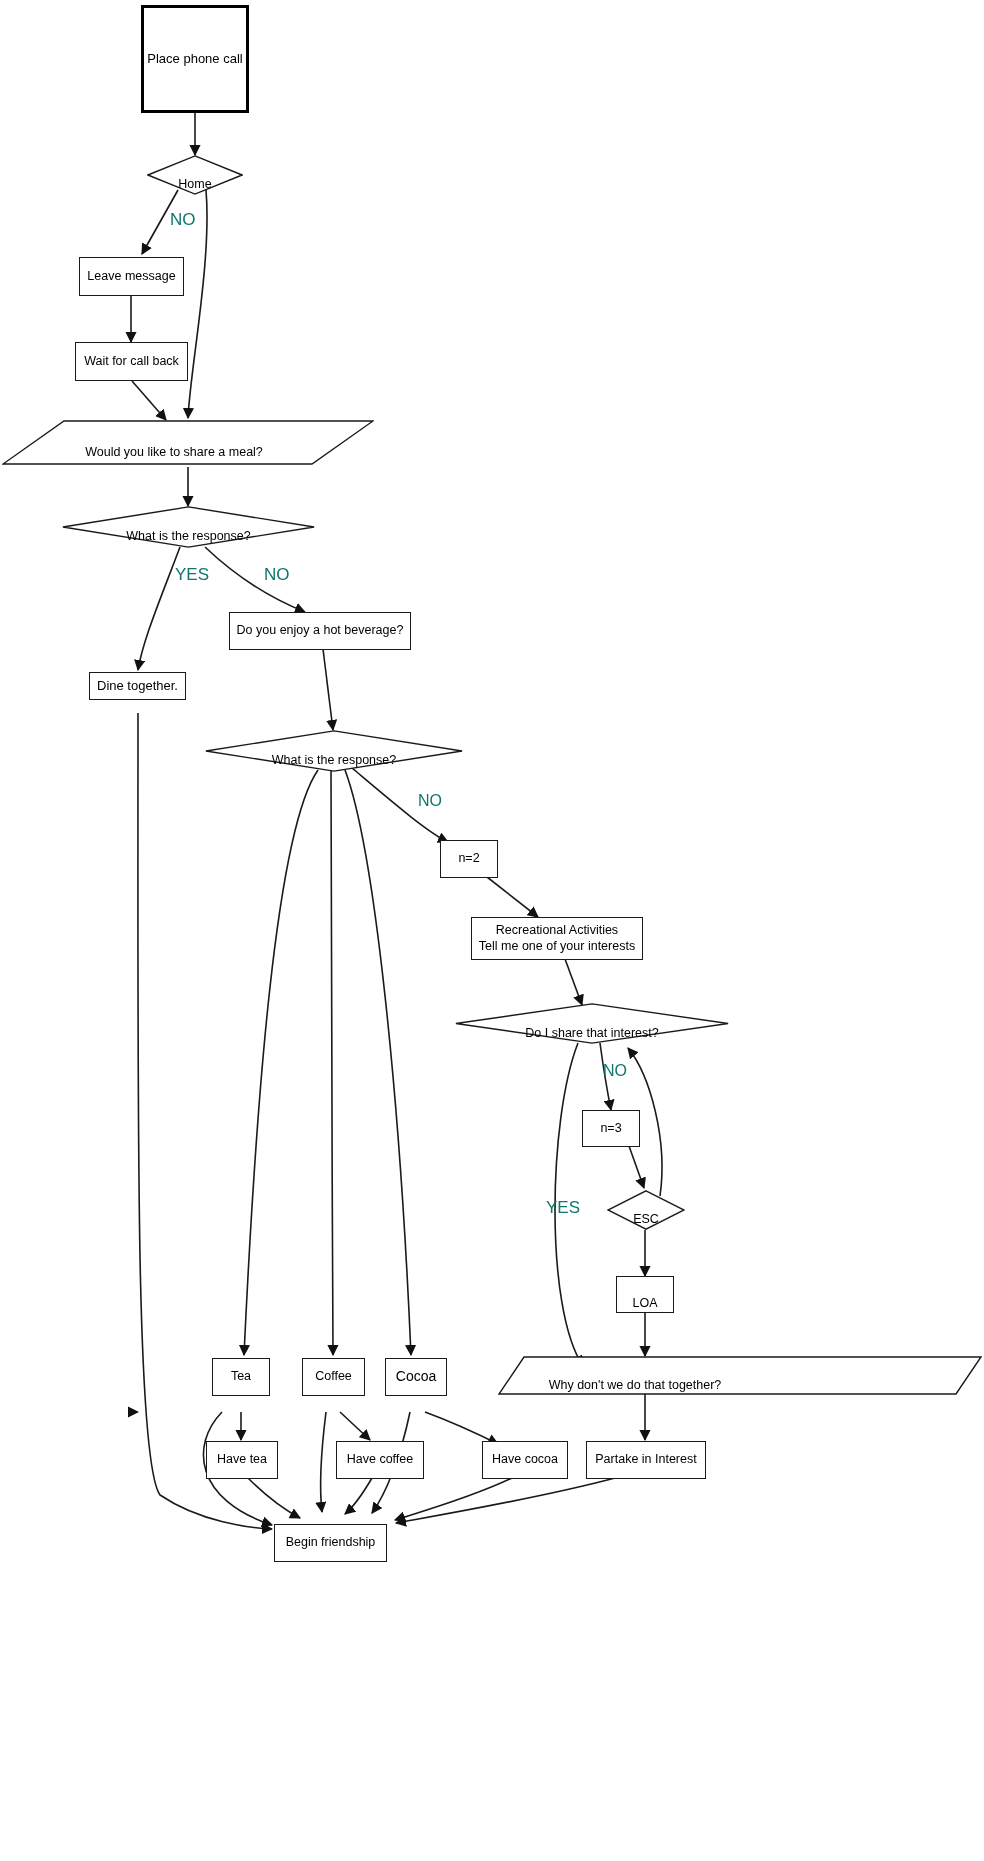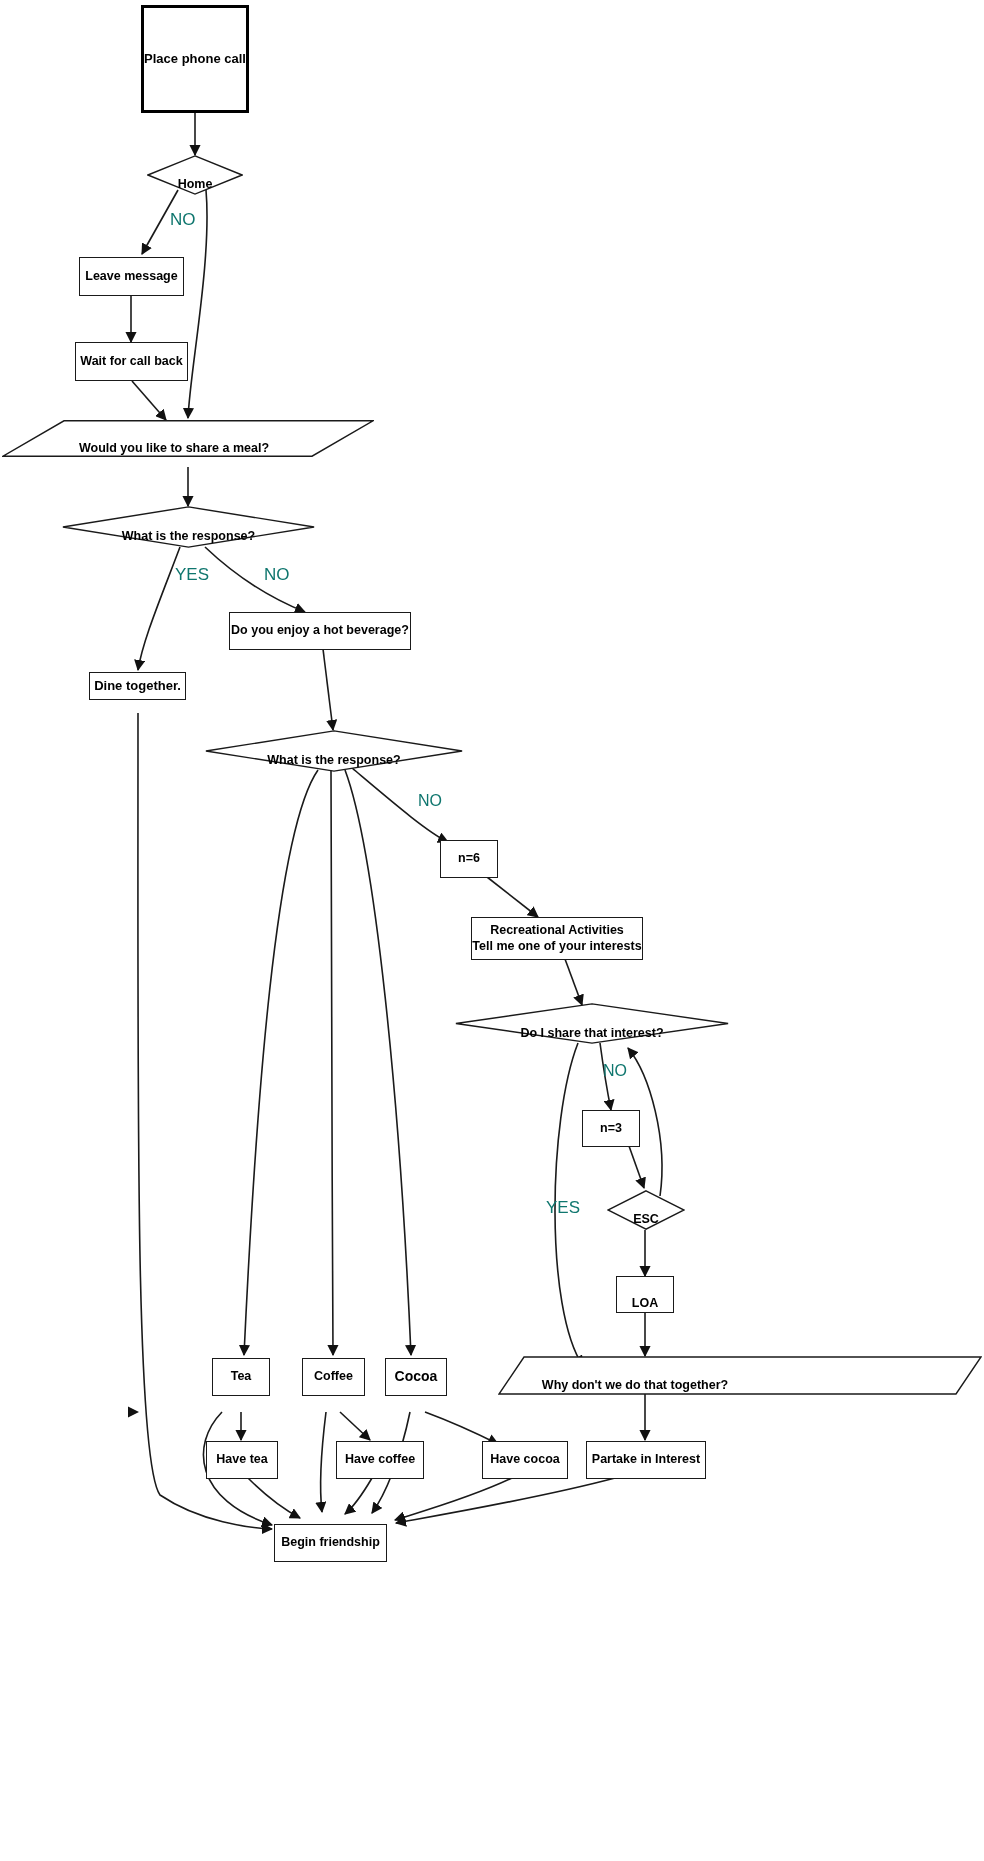--- a/index.html
+++ b/index.html
@@ -30,21 +30,21 @@
     position: absolute;
     box-sizing: border-box;
     display: flex;
     align-items: center;
     justify-content: center;
     text-align: center;
     line-height: 1.25;
     color: #000;
     white-space: pre;
   }
-  .node .lbl { display: block; white-space: pre-line; font-weight: bold; }
+  .node .lbl { display: block; white-space: pre-line; }
   
   .shape-box {
     border: 1.3px solid #1a1a1a;
     background: #ffffff;
   }
   .shape-box.thick {
     border-width: 3px;
     border-color: #000000;
   }
   
@@ -167,21 +167,21 @@
   </div>
 
   <div class="node shape-box" style="left:79px; top:257px; width:105px; height:39px; font-size:12.5px;">
     <span class="lbl">Leave message</span>
   </div>
 
   <div class="node shape-box" style="left:75px; top:342px; width:113px; height:39px; font-size:12.5px;">
     <span class="lbl">Wait for call back</span>
   </div>
 
-  <div class="node shape-para" style="left:2px; top:420px; width:372px; height:37px; font-size:12.5px;">
+  <div class="node shape-para" style="left:2px; top:420px; width:372px; height:45px; font-size:12.5px;">
     <svg viewBox="0 0 372 47" preserveAspectRatio="none">
       <polygon points="62,1 371,1 310,46 1,46" fill="#ffffff" stroke="#1a1a1a" stroke-width="1.4" vector-effect="non-scaling-stroke"></polygon>
     </svg>
     <span class="lbl" style="padding-right:28px;">Would you like to share a meal?</span>
   </div>
 
   <div class="node shape-diamond" style="left:62px; top:506px; width:253px; height:42px; font-size:12.5px;">
     <svg viewBox="0 0 253 42" preserveAspectRatio="none">
       <polygon points="126.5,0.9 252.1,21 126.5,41.1 0.9,21" fill="#ffffff" stroke="#1a1a1a" stroke-width="1.4" vector-effect="non-scaling-stroke"></polygon>
     </svg>
@@ -197,21 +197,21 @@
   </div>
 
   <div class="node shape-diamond" style="left:205px; top:730px; width:258px; height:42px; font-size:12.5px;">
     <svg viewBox="0 0 258 42" preserveAspectRatio="none">
       <polygon points="129,0.9 257.1,21 129,41.1 0.9,21" fill="#ffffff" stroke="#1a1a1a" stroke-width="1.4" vector-effect="non-scaling-stroke"></polygon>
     </svg>
     <span class="lbl">What is the response?</span>
   </div>
 
   <div class="node shape-box" style="left:440px; top:840px; width:58px; height:38px; font-size:12.5px;">
-    <span class="lbl">n=6</span>
+    <span class="lbl">n=2</span>
   </div>
 
   <div class="node shape-diamond" style="left:455px; top:1003px; width:274px; height:41px; font-size:12.5px;">
     <svg viewBox="0 0 274 41" preserveAspectRatio="none">
       <polygon points="137,0.9 273.1,20.5 137,40.1 0.9,20.5" fill="#ffffff" stroke="#1a1a1a" stroke-width="1.4" vector-effect="non-scaling-stroke"></polygon>
     </svg>
     <span class="lbl">Do I share that interest?</span>
   </div>
 
   <div class="node shape-box" style="left:471px; top:917px; width:172px; height:43px; font-size:12.5px;">

